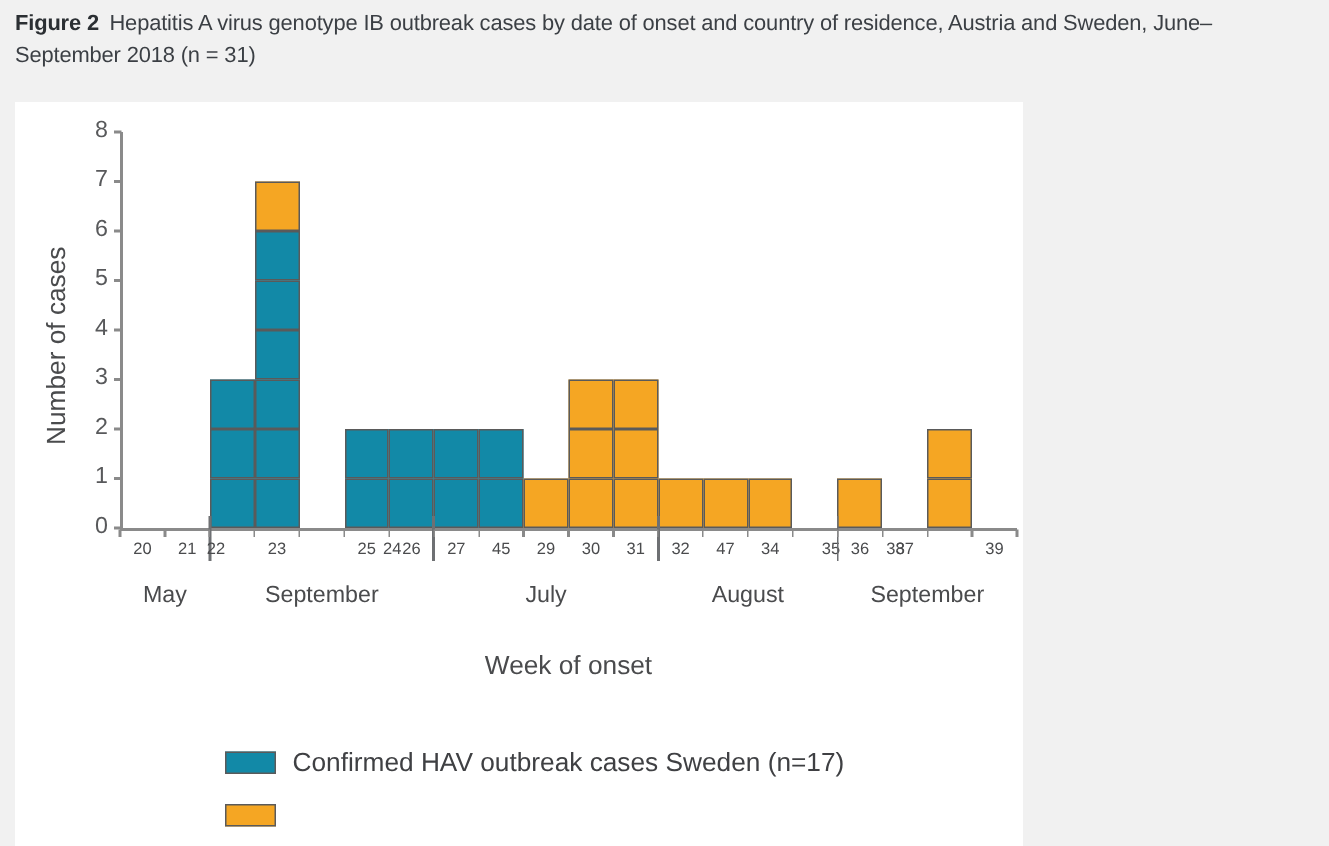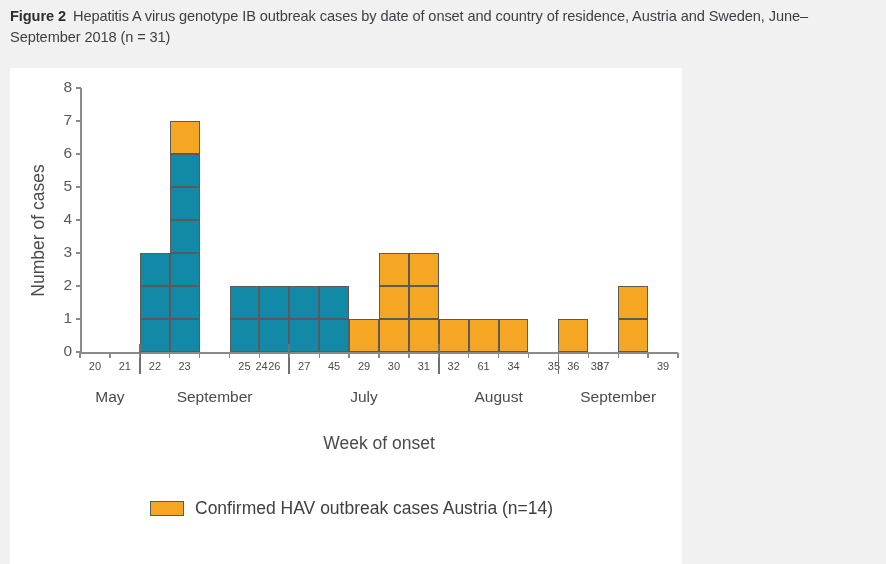--- a/index.html
+++ b/index.html
@@ -266,21 +266,21 @@
         <div class="bar-seg seg-austria" style="left: 608.2px; width: 29.9px; height: 33px; top: 251px;"></div>
         <div class="bar-seg seg-austria" style="left: 608.2px; width: 29.9px; height: 33px; top: 218px;"></div>
       </div>
     <div id="x-ticks">
         <div class="x-tick" style="left: 69.3px;"></div>
         <div class="x-week-label" style="left: 70px; width: 29.9px;">20</div>
         <div class="x-tick" style="left: 99.2px;"></div>
         <div class="x-week-label" style="left: 99.9px; width: 29.9px;">21</div>
         <div class="x-sep" style="left: 128.9px;"></div>
         <div class="x-tick" style="left: 129.1px;"></div>
-        <div class="x-week-label" style="left: 130px; width: 29.9px;">22</div>
+        <div class="x-week-label" style="left: 119px; width: 29.9px;">22</div>
         <div class="x-tick" style="left: 159px;"></div>
         <div class="x-week-label" style="left: 159.7px; width: 29.9px;">23</div>
         <div class="x-tick" style="left: 188.9px;"></div>
         <div class="x-week-label" style="left: 189.6px; width: 29.9px; margin-left: 47px;">24</div>
         <div class="x-tick" style="left: 218.8px;"></div>
         <div class="x-week-label" style="left: 219.5px; width: 29.9px;">25</div>
         <div class="x-tick" style="left: 248.7px;"></div>
         <div class="x-week-label" style="left: 249.4px; width: 29.9px;">26</div>
         <div class="x-sep" style="left: 278.4px;"></div>
         <div class="x-tick" style="left: 278.6px;"></div>
@@ -290,21 +290,21 @@
         <div class="x-tick" style="left: 338.4px;"></div>
         <div class="x-week-label" style="left: 339.1px; width: 29.9px;">29</div>
         <div class="x-tick" style="left: 368.3px;"></div>
         <div class="x-week-label" style="left: 369px; width: 29.9px;">30</div>
         <div class="x-tick" style="left: 398.2px;"></div>
         <div class="x-week-label" style="left: 398.9px; width: 29.9px;">31</div>
         <div class="x-sep" style="left: 427.9px;"></div>
         <div class="x-tick" style="left: 428.1px;"></div>
         <div class="x-week-label" style="left: 428.8px; width: 29.9px;">32</div>
         <div class="x-tick" style="left: 458px;"></div>
-        <div class="x-week-label" style="left: 458.7px; width: 29.9px;">61</div>
+        <div class="x-week-label" style="left: 458.7px; width: 29.9px;">47</div>
         <div class="x-tick" style="left: 487.9px;"></div>
         <div class="x-week-label" style="left: 488.6px; width: 29.9px;">34</div>
         <div class="x-tick" style="left: 517.8px;"></div>
         <div class="x-week-label" style="left: 529px; width: 29.9px;">35</div>
         <div class="x-sep" style="left: 547.5px;"></div>
         <div class="x-tick" style="left: 547.7px;"></div>
         <div class="x-week-label" style="left: 548.4px; width: 29.9px;">36</div>
         <div class="x-tick" style="left: 577.6px;"></div>
         <div class="x-week-label" style="left: 578.3px; width: 29.9px;">37</div>
         <div class="x-tick" style="left: 607.5px;"></div>
@@ -318,18 +318,21 @@
         <div class="x-month-label" style="left: 129.8px; width: 149.5px;">September</div>
         <div class="x-month-label" style="left: 279.3px; width: 149.5px;">July</div>
         <div class="x-month-label" style="left: 428.8px; width: 119.6px;">August</div>
         <div class="x-month-label" style="left: 548.4px; width: 119.6px;">September</div>
       </div>
 
     <div id="x-axis-title">Week of onset</div>
 
     <div id="legend">
         <div class="legend-row">
+          <span class="legend-swatch" style="background: rgb(18, 137, 167);"></span>
+          <span class="legend-text">Confirmed HAV outbreak cases Sweden (n=17)</span>
+        </div>
+        <div class="legend-row">
           <span class="legend-swatch" style="background: rgb(245, 166, 35);"></span>
-          <span class="legend-text">Confirmed HAV outbreak cases Austria (n=14)</span>
         </div>
       </div>
   </div>
 </div>
 
 </body></html>

